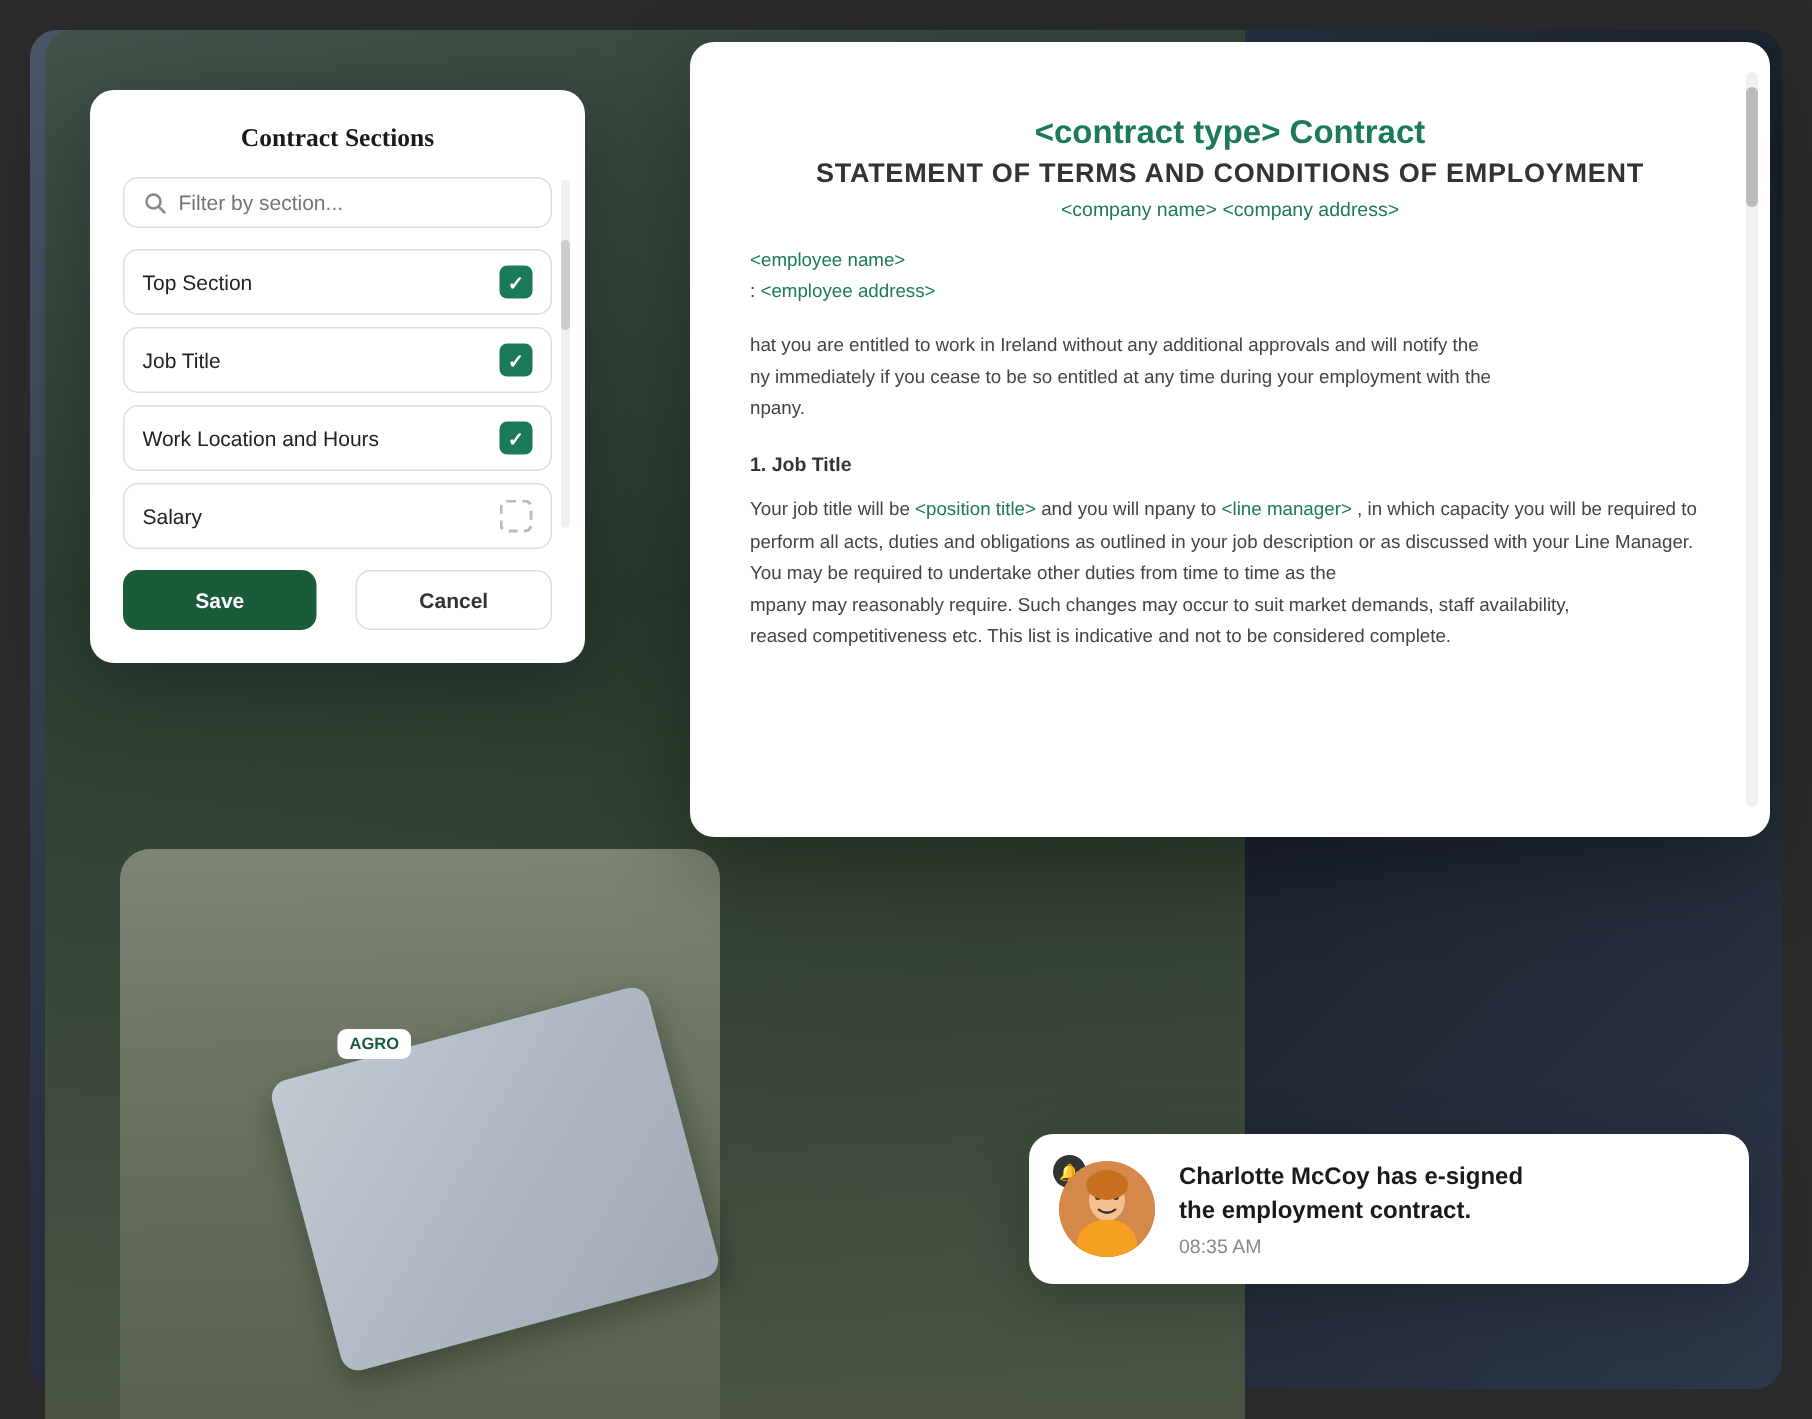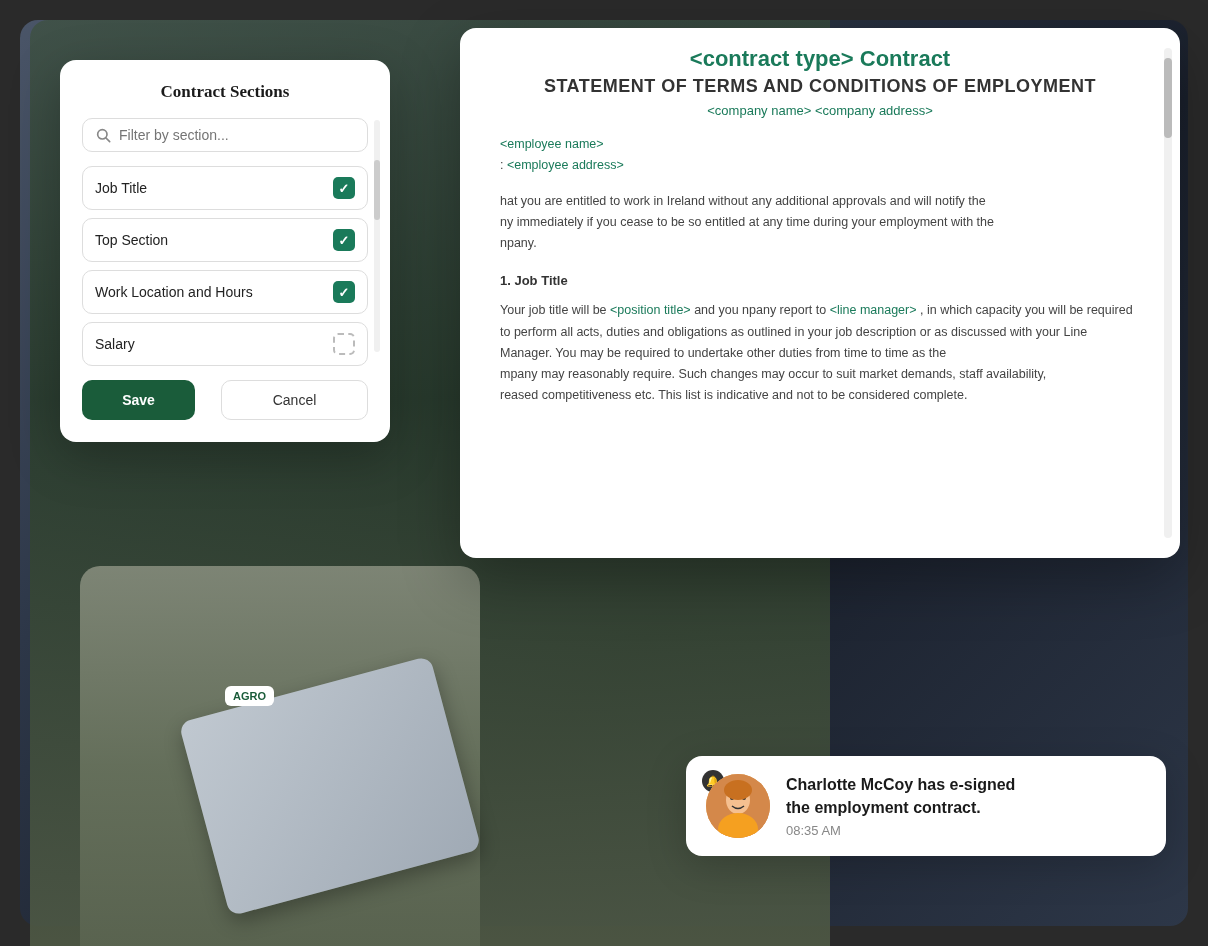--- a/index.html
+++ b/index.html
@@ -68,21 +68,21 @@
     .contract-panel {
       position: absolute;
       top: 28px;
       right: 28px;
       width: 720px;
       height: 530px;
       background: white;
       border-radius: 16px;
       box-shadow: 0 20px 60px rgba(0,0,0,0.3);
       overflow: hidden;
-      padding: 18px 40px;
+      padding: 47px 40px;
     }
 
     .contract-title-area {
       text-align: center;
       margin-bottom: 16px;
     }
 
     .contract-type-tag {
       color: #1a7a5a;
       font-size: 22px;
@@ -271,27 +271,27 @@
       color: white;
       border: none;
       border-radius: 10px;
       font-size: 14px;
       font-weight: 600;
       cursor: pointer;
     }
 
     .btn-cancel {
       flex: 1;
-      padding: 11px 16px;
+      padding: 11px 0;
       background: white;
       color: #333;
       border: 1.5px solid #ddd;
       border-radius: 10px;
       font-size: 14px;
-      font-weight: 400;
+      font-weight: 700;
       cursor: pointer;
     }
 
     
     .notification-toast {
       position: absolute;
       bottom: 90px;
       right: 42px;
       width: 480px;
       background: white;
@@ -441,21 +441,21 @@
       <span>hat you are entitled to work in Ireland without any additional approvals and will notify the</span><br>
       <span>ny immediately if you cease to be so entitled at any time during your employment with the</span><br>
       <span>npany.</span>
     </p>
 
     <div class="contract-section-title">1. Job Title</div>
 
     <p>
       <span>Your job title will be</span>
       <span class="template-var">&lt;position title&gt;</span>
-      <span>and you npany report to</span>
+      <span>and you will npany to</span>
       <span class="template-var">&lt;line manager&gt;</span>
       <span>, in which capacity you will be required to perform all acts, duties and obligations as outlined in your job description or as discussed with your Line Manager. You may be required to undertake other duties from time to time as the</span><br>
       <span>mpany may reasonably require. Such changes may occur to suit market demands, staff availability,</span><br>
       <span>reased competitiveness etc. This list is indicative and not to be considered complete.</span>
     </p>
   </div>
 </div>
 
 <div class="contract-sections-modal">
   <div class="modal-scroll-track">
@@ -466,26 +466,26 @@
 
   <div class="search-box">
     <svg class="search-icon-svg" width="16" height="16" viewBox="0 0 24 24" fill="none" stroke="#888" stroke-width="2.5" stroke-linecap="round">
       <circle cx="11" cy="11" r="7"></circle>
       <line x1="16.5" y1="16.5" x2="22" y2="22"></line>
     </svg>
     <input type="text" class="search-input-text" placeholder="Filter by section..." style="">
   </div>
 
   <div class="section-item">
+    <span class="section-item-label">Top Section</span>
+    <div class="checkbox-checked"></div>
+  </div>
+
+  <div class="section-item">
     <span class="section-item-label">Job Title</span>
-    <div class="checkbox-checked"></div>
-  </div>
-
-  <div class="section-item">
-    <span class="section-item-label">Top Section</span>
     <div class="checkbox-checked"></div>
   </div>
 
   <div class="section-item">
     <span class="section-item-label">Work Location and Hours</span>
     <div class="checkbox-checked"></div>
   </div>
 
   <div class="section-item">
     <span class="section-item-label">Salary</span>

